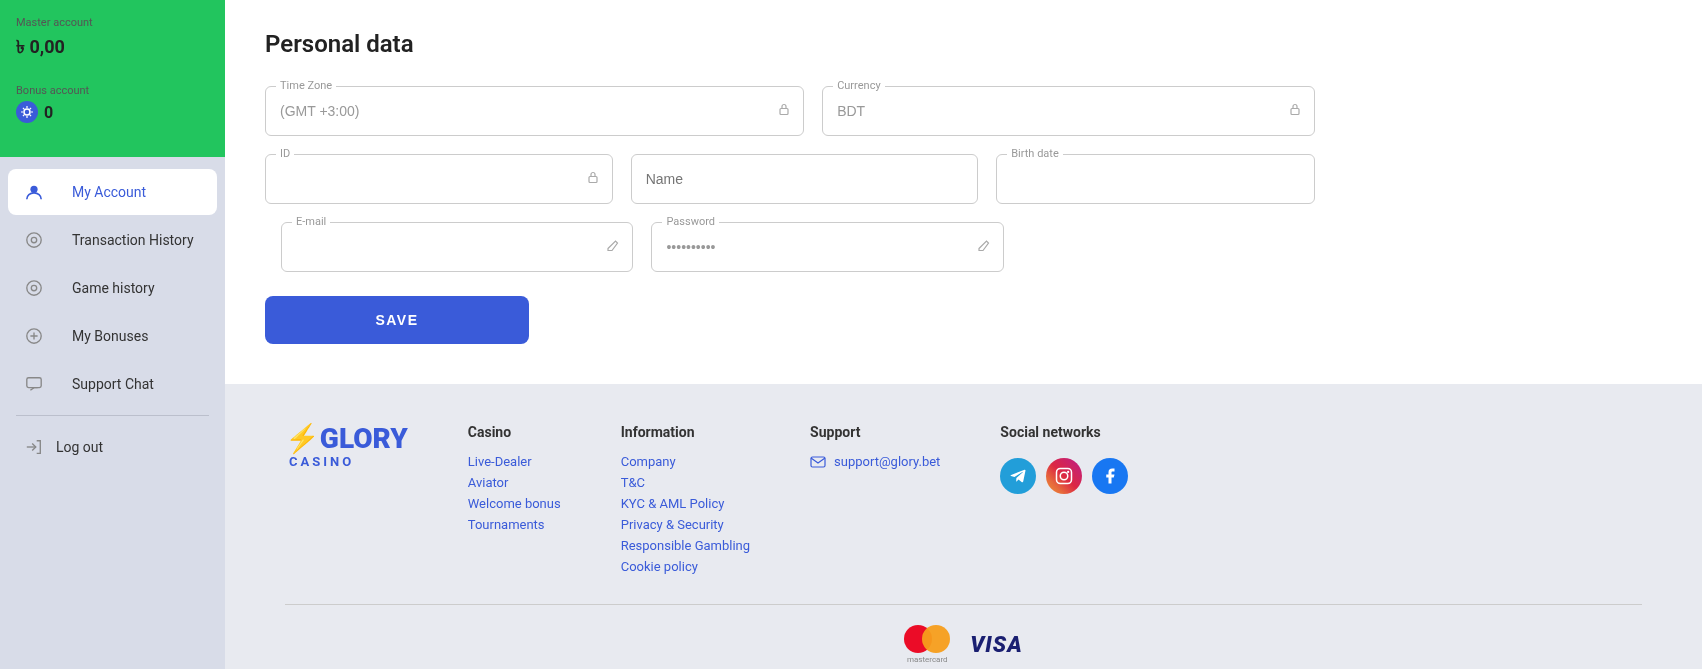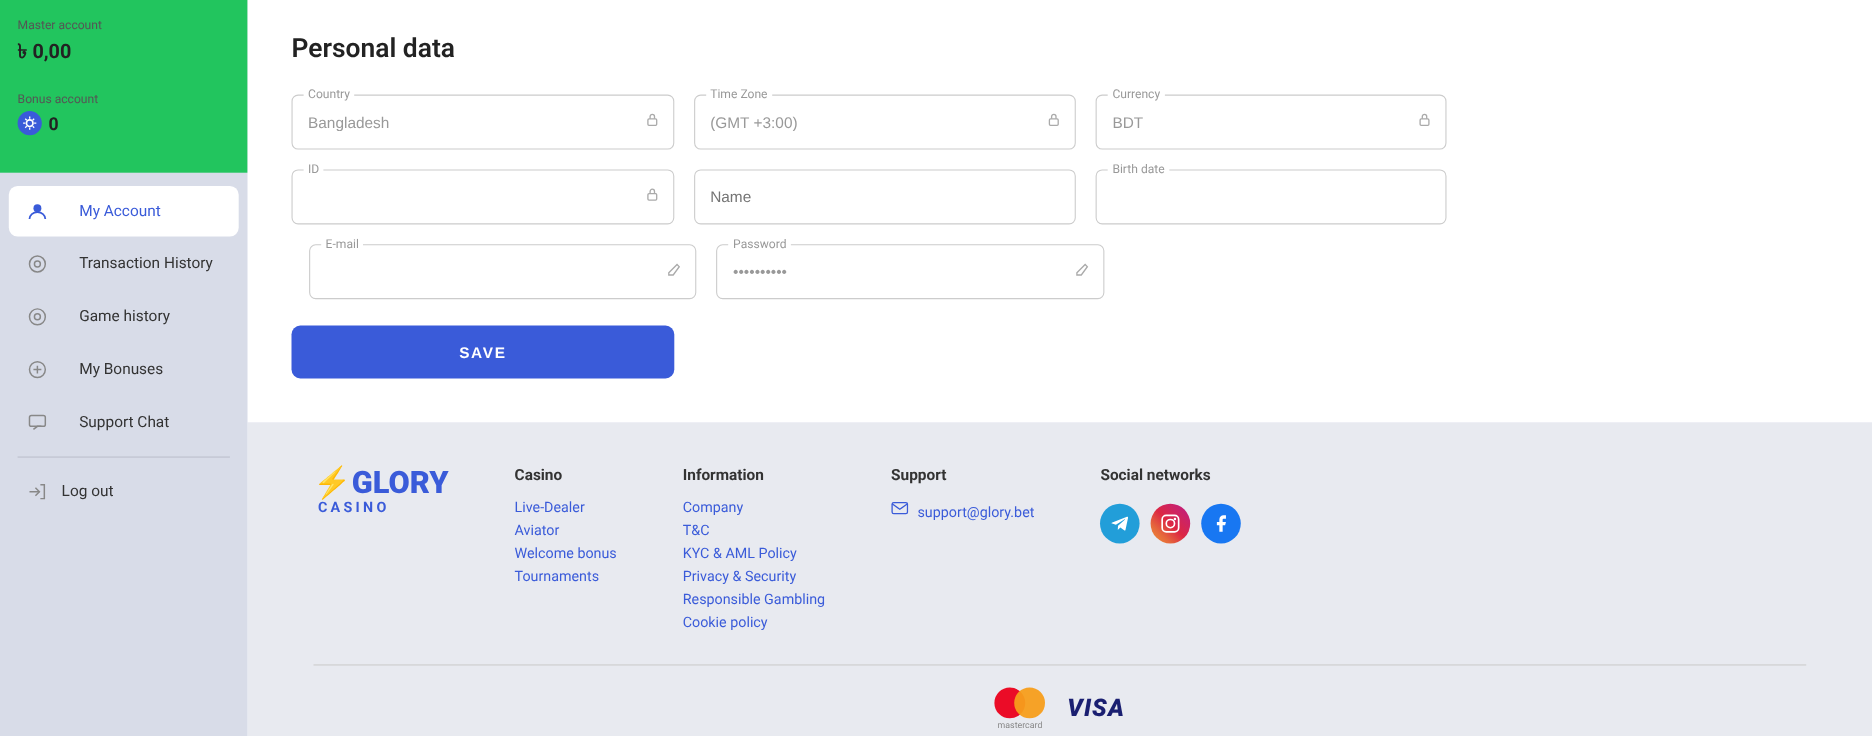--- a/index.html
+++ b/index.html
@@ -191,21 +191,21 @@
     .save-btn {
       background: #3a5bd9;
       color: #fff;
       border: none;
       border-radius: 8px;
       padding: 16px 0;
       font-size: 14px;
       font-weight: 700;
       letter-spacing: 1.5px;
       cursor: pointer;
-      width: 348px;
+      width: 264px;
       margin-top: 6px;
     }
 
     
     .footer {
       background: #e8eaf0;
       padding: 40px 60px 30px;
     }
 
     .footer-main {
@@ -232,21 +232,21 @@
     }
     .footer-link {
       font-size: 13px;
       color: #3a5bd9;
       cursor: pointer;
       text-decoration: none;
     }
 
     .footer-support-email {
       display: flex;
-      align-items: flex-end;
+      align-items: flex-start;
       gap: 8px;
       font-size: 13px;
       color: #3a5bd9;
     }
 
     .social-icons {
       display: flex;
       gap: 10px;
       margin-top: 4px;
     }
@@ -380,30 +380,20 @@
 
 <div class="main-content">
 
   <div class="personal-data-section">
     <h1 class="page-title">Personal data</h1>
 
     <div class="form-grid">
 
       <div class="form-row">
         <div class="form-field" style="flex:1.1;">
-          <span class="form-field-label">Country</span>
-          <input class="form-field-input" type="text" value="Bangladesh" style="">
-          <span class="form-field-icon">
-            <svg width="14" height="14" viewBox="0 0 14 14" fill="none">
-                <rect x="3" y="6" width="8" height="6" rx="1" stroke="#aaa" stroke-width="1.2"></rect>
-                <path d="M5 6V4a2 2 0 014 0v2" stroke="#aaa" stroke-width="1.2"></path>
-              </svg>
-          </span>
-        </div>
-        <div class="form-field" style="flex:1.1;">
           <span class="form-field-label">Time Zone</span>
           <input class="form-field-input" type="text" value="(GMT +3:00)" style="">
           <span class="form-field-icon">
             <svg width="14" height="14" viewBox="0 0 14 14" fill="none">
                 <rect x="3" y="6" width="8" height="6" rx="1" stroke="#aaa" stroke-width="1.2"></rect>
                 <path d="M5 6V4a2 2 0 014 0v2" stroke="#aaa" stroke-width="1.2"></path>
               </svg>
           </span>
         </div>
         <div class="form-field" style="flex:1;">

